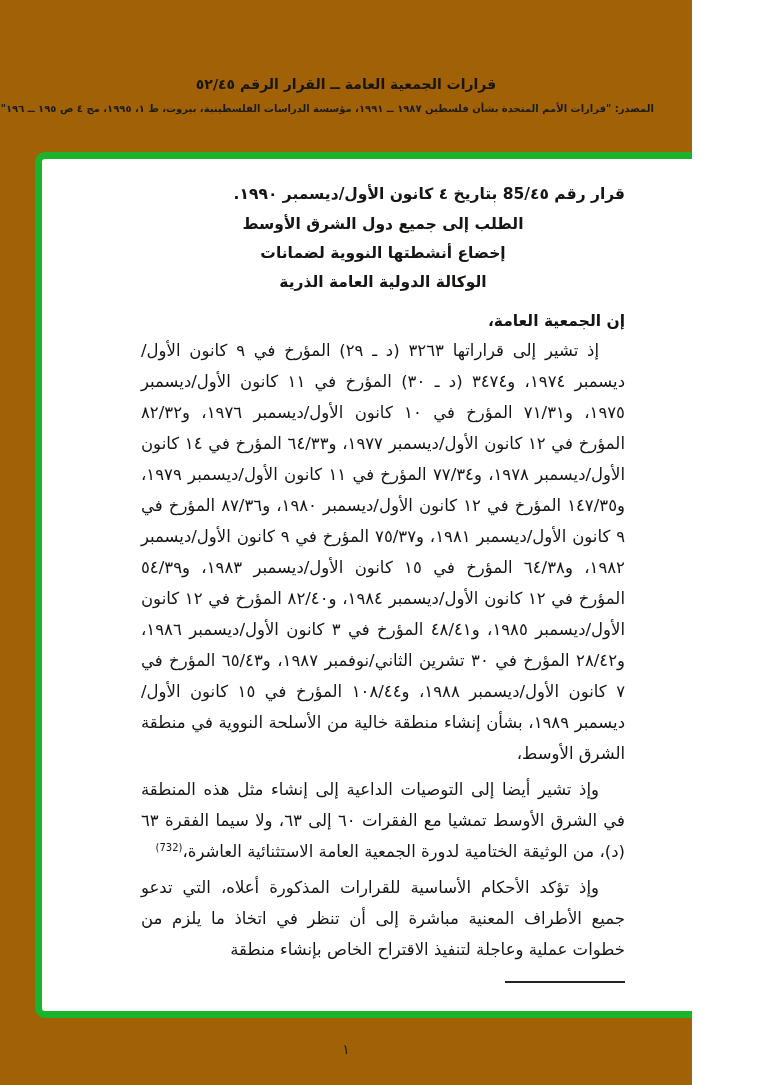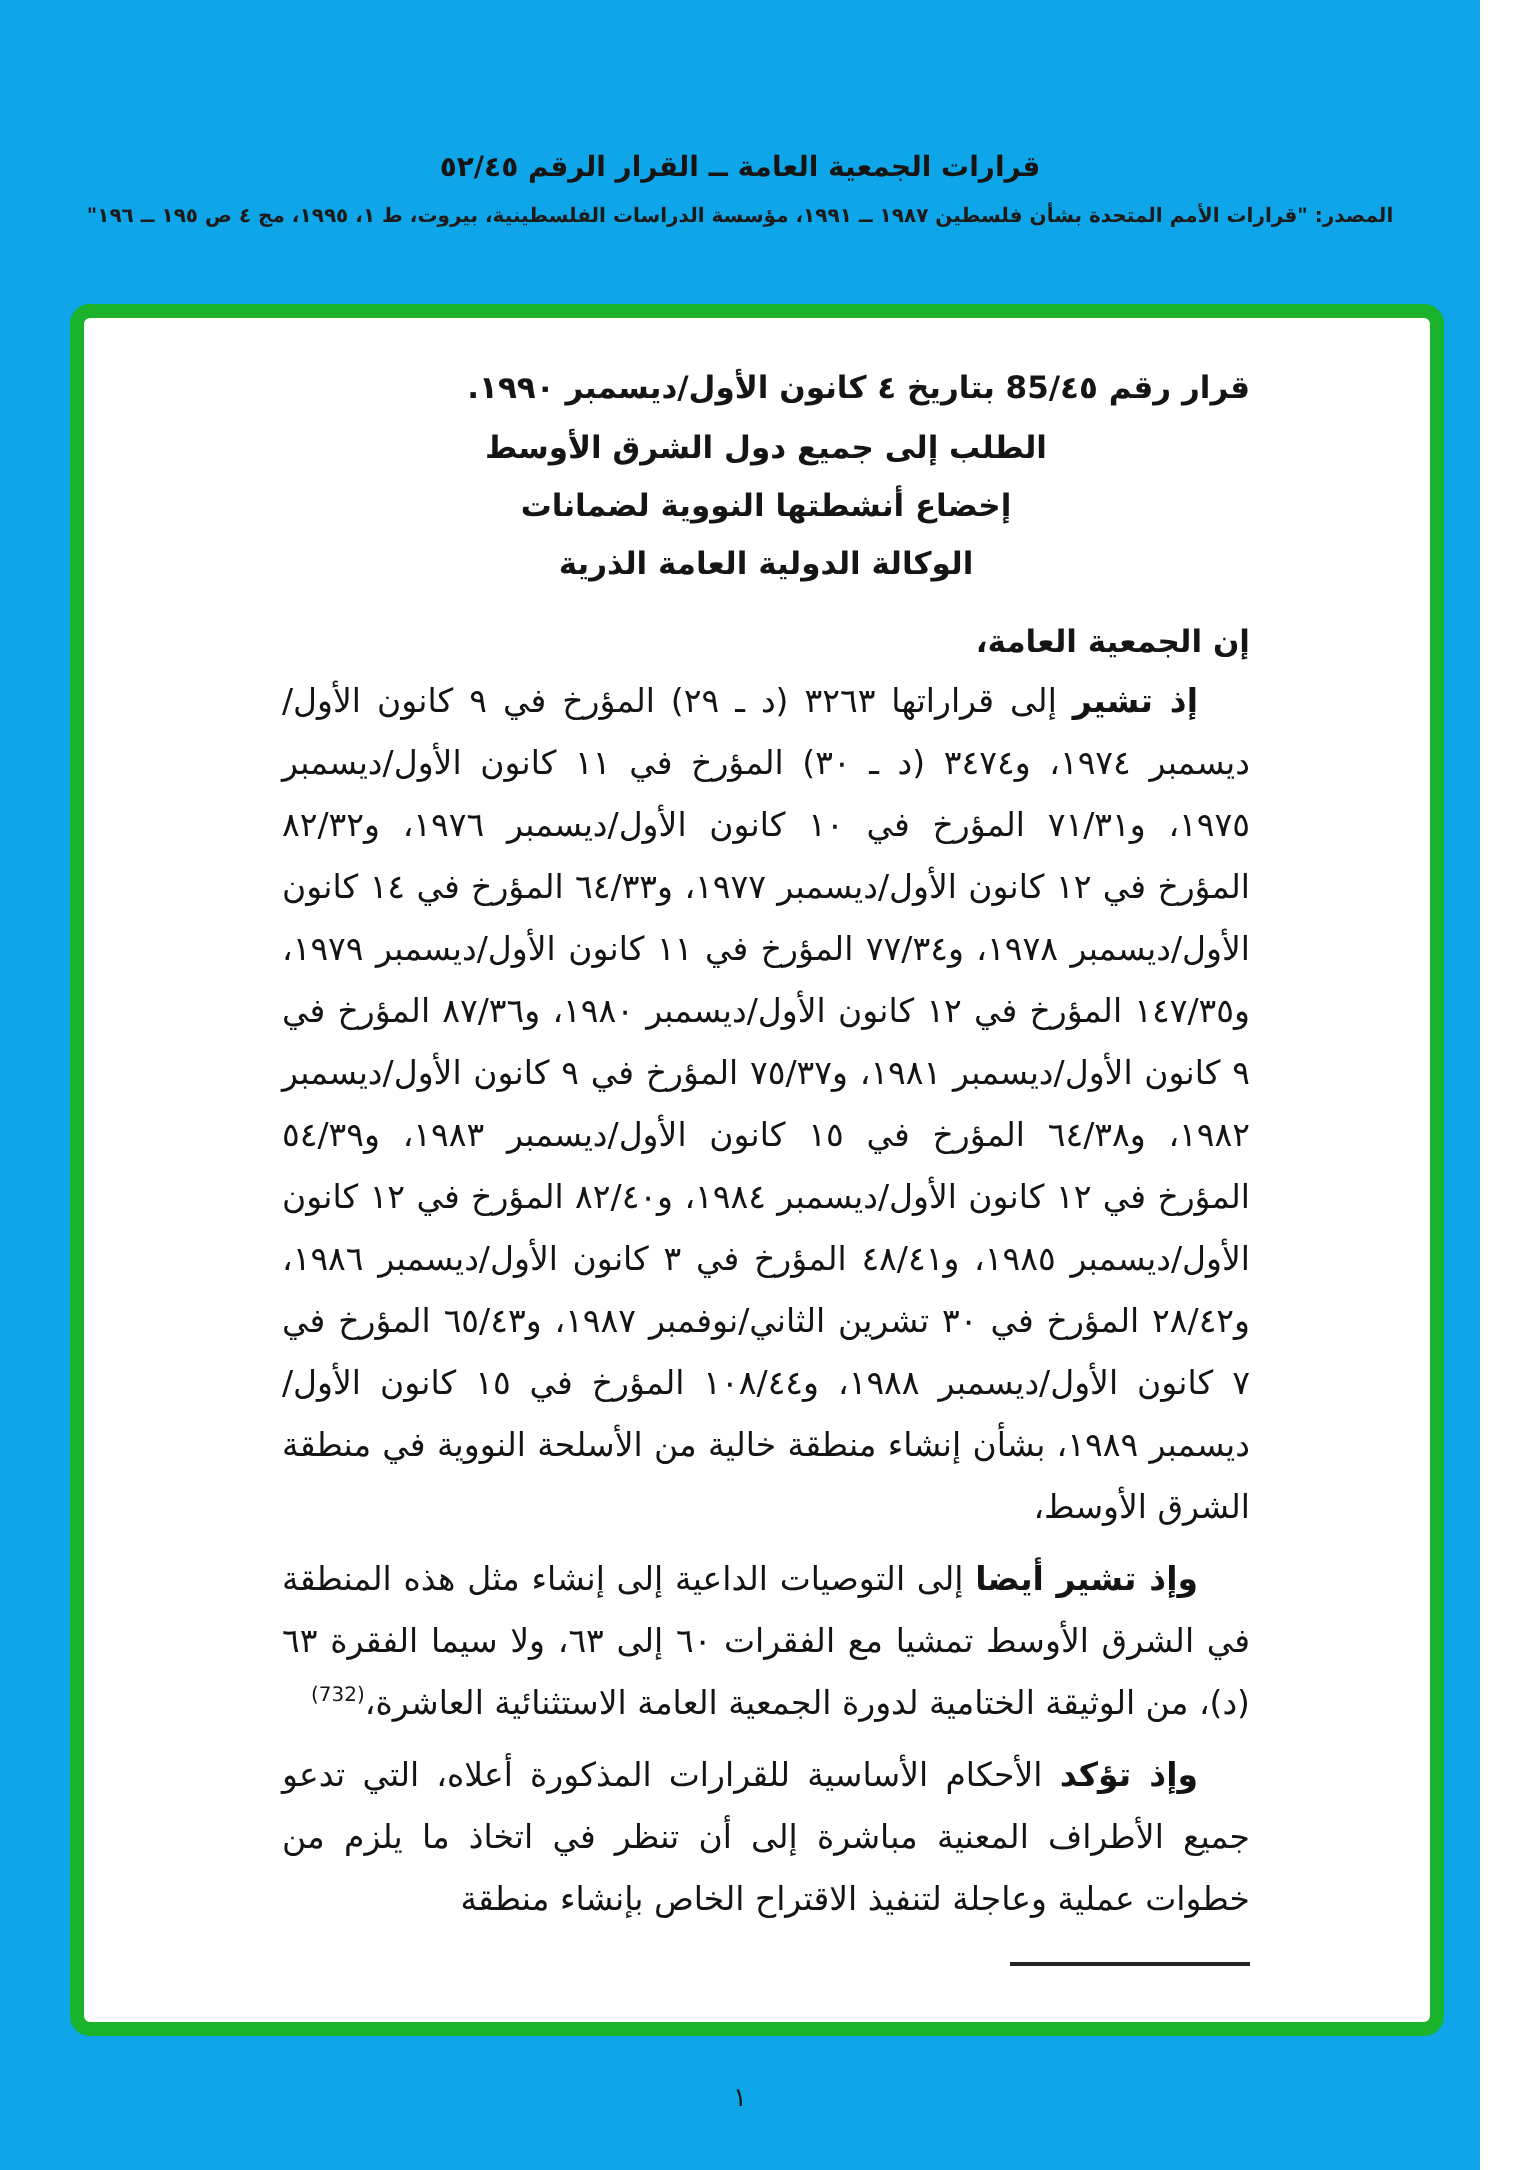--- a/index.html
+++ b/index.html
@@ -1,20 +1,20 @@
 <!DOCTYPE html>
 <html lang="ar"><head>
 <meta charset="utf-8">
 <style>
   html,body{margin:0;padding:0;}
   body{
     width:768px;height:1085px;background:#ffffff;
     font-family:"DejaVu Sans", sans-serif;color:#171513;
   }
-  .page{position:relative;width:692px;height:1085px;background:#0ea5e9;overflow:hidden;padding-left:48px;}
+  .page{position:relative;width:692px;height:1085px;background:#a16207;overflow:hidden;}
 
   .header-title{
     position:absolute;top:76px;left:0;right:0;
     direction:rtl;text-align:center;
     font-size:14px;font-weight:bold;letter-spacing:0.2px;
   }
   .source-line{
     position:absolute;top:103px;left:38px;right:38px;
     direction:rtl;text-align:center;
     font-size:10px;font-weight:bold;color:#1d1b19;
@@ -42,21 +42,21 @@
   .opener{
     margin:15px 0 5px 0;
     font-size:15.5px;font-weight:bold;text-align:right;
   }
   .para{
     margin:5px 0 0 0;
     font-size:16.5px;line-height:31px;
     text-align:justify;text-indent:26px;
     color:#161412;
   }
-  .para b{font-weight:bold;}
+  .para b{font-weight:normal;}
   .para sup{font-size:10px;line-height:0;}
   .footnote-sep{
     width:120px;height:0;
     border-top:2px solid #262423;
     margin:16px 0 6px auto;
   }
   .footnote{
     margin:0;font-size:11.5px;text-align:right;color:#1d1b19;
   }
   .page-number{

